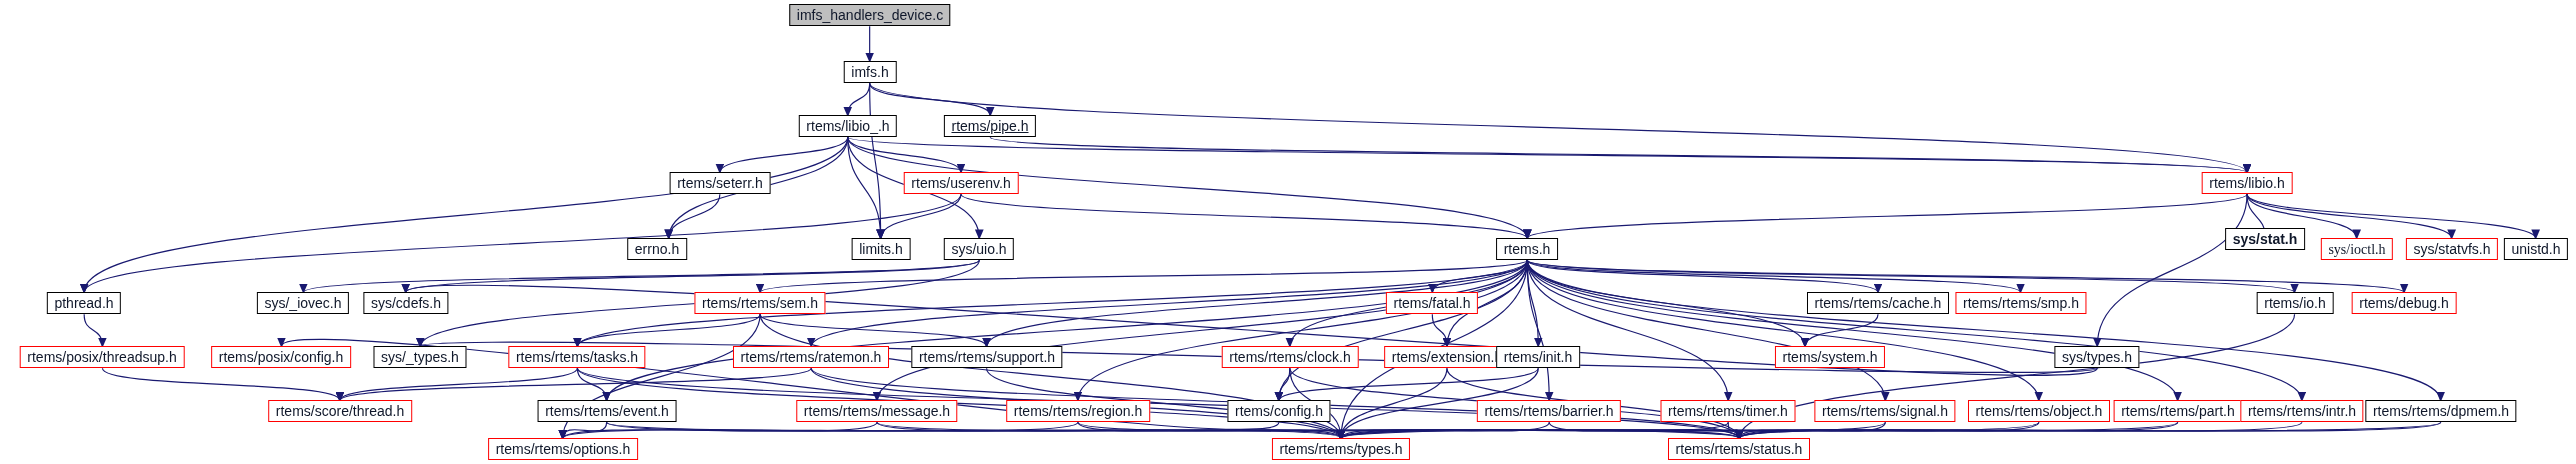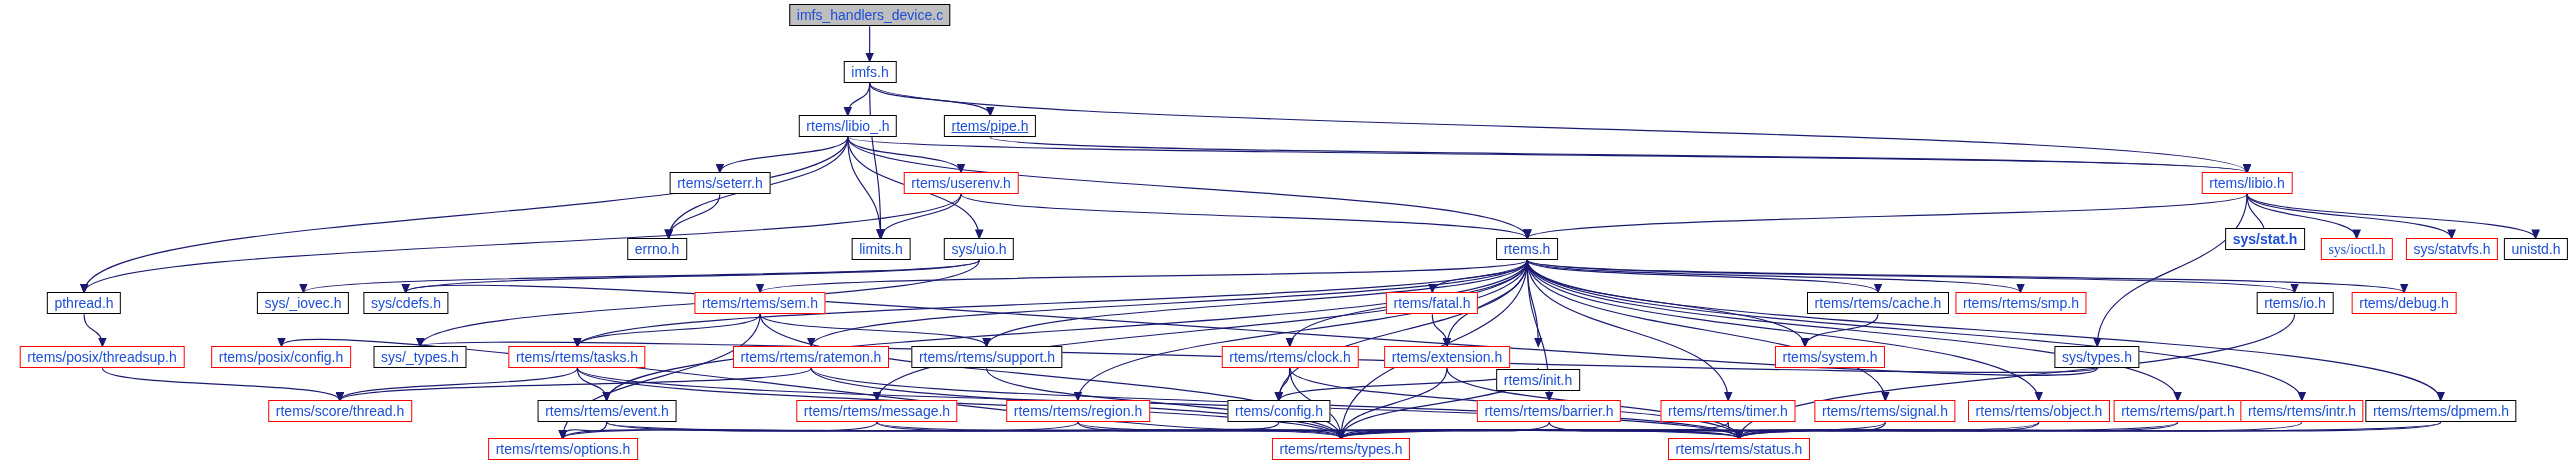--- a/index.html
+++ b/index.html
@@ -16,21 +16,21 @@
   .node-layer{position:absolute;left:0;top:0;width:100%;height:100%;}
   .node{
     position:absolute;
     transform:translateX(-50%);
     box-sizing:border-box;
     height:22px;
     line-height:19px;
     padding:0.7px 6.6px;
     border:1.1px solid #000000;
     background:#ffffff;
-    color:#1d4ed8;
+    color:#0f172a;
     font-size:14px;
     white-space:nowrap;
     text-align:center;
     cursor:pointer;
   }
   .node.truncated{border-color:#ff0000;}
   .node.root{background:#bfbfbf;border-color:#000000;}
   .edge{fill:none;stroke:#191970;stroke-width:1.6px;}
 </style>
 </head>
@@ -171,21 +171,21 @@
       <div class="node " title="rtems/io.h" style="left: 2295px; top: 292px;">rtems/io.h</div>
       <div class="node truncated" title="rtems/debug.h" style="left: 2404px; top: 292px;">rtems/debug.h</div>
       <div class="node truncated" title="rtems/posix/threadsup.h" style="left: 102px; top: 346px;">rtems/posix/threadsup.h</div>
       <div class="node truncated" title="rtems/posix/config.h" style="left: 281px; top: 346px;">rtems/posix/config.h</div>
       <div class="node " title="sys/_types.h" style="left: 420px; top: 346px;">sys/_types.h</div>
       <div class="node truncated" title="rtems/rtems/tasks.h" style="left: 577px; top: 346px;">rtems/rtems/tasks.h</div>
       <div class="node truncated" title="rtems/rtems/ratemon.h" style="left: 811px; top: 346px;">rtems/rtems/ratemon.h</div>
       <div class="node " title="rtems/rtems/support.h" style="left: 987px; top: 346px;">rtems/rtems/support.h</div>
       <div class="node truncated" title="rtems/rtems/clock.h" style="left: 1290px; top: 346px;">rtems/rtems/clock.h</div>
       <div class="node truncated" title="rtems/extension.h" style="left: 1447px; top: 346px;">rtems/extension.h</div>
-      <div class="node " title="rtems/init.h" style="left: 1538px; top: 346px; margin-top: 23px;">rtems/init.h</div>
+      <div class="node " title="rtems/init.h" style="left: 1538px; top: 346px;">rtems/init.h</div>
       <div class="node truncated" title="rtems/system.h" style="left: 1805px; top: 346px; margin-left: 25px;">rtems/system.h</div>
       <div class="node " title="sys/types.h" style="left: 2097px; top: 346px;">sys/types.h</div>
       <div class="node truncated" title="rtems/score/thread.h" style="left: 340px; top: 400px;">rtems/score/thread.h</div>
       <div class="node " title="rtems/rtems/event.h" style="left: 607px; top: 400px;">rtems/rtems/event.h</div>
       <div class="node truncated" title="rtems/rtems/message.h" style="left: 877px; top: 400px;">rtems/rtems/message.h</div>
       <div class="node truncated" title="rtems/rtems/region.h" style="left: 1078px; top: 400px;">rtems/rtems/region.h</div>
       <div class="node " title="rtems/config.h" style="left: 1279px; top: 400px;">rtems/config.h</div>
       <div class="node truncated" title="rtems/rtems/barrier.h" style="left: 1549px; top: 400px;">rtems/rtems/barrier.h</div>
       <div class="node truncated" title="rtems/rtems/timer.h" style="left: 1728px; top: 400px;">rtems/rtems/timer.h</div>
       <div class="node truncated" title="rtems/rtems/signal.h" style="left: 1885px; top: 400px;">rtems/rtems/signal.h</div>

